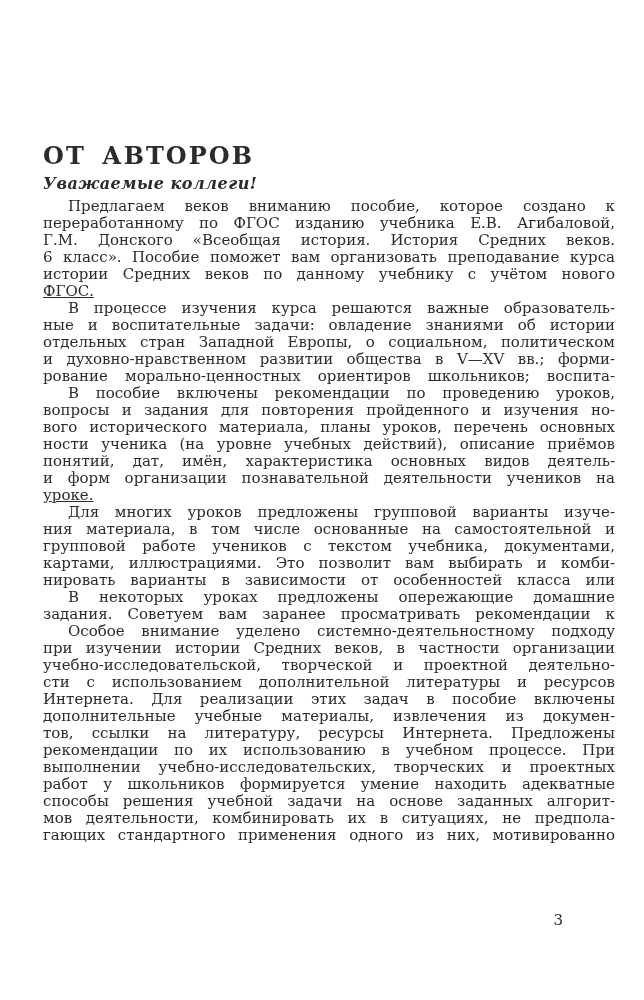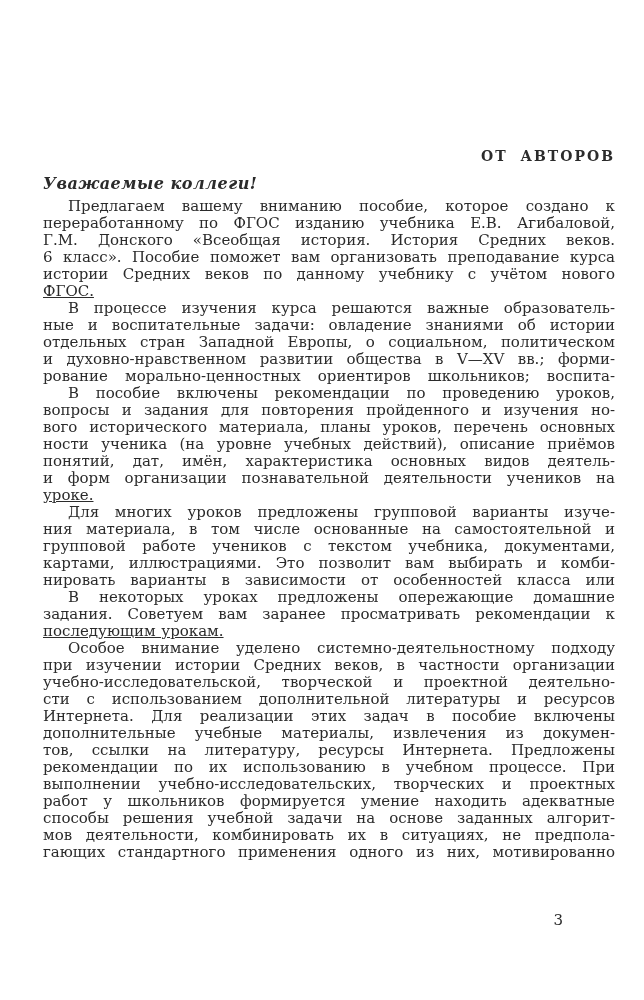--- a/index.html
+++ b/index.html
@@ -13,24 +13,24 @@
     color: #2b2b2b;
   }
   .content {
     position: absolute;
     left: 43px;
     top: 146px;
     width: 572px;
   }
   .title {
     margin: 0 0 9px 0;
-    font-size: 14px;
+    font-size: 24px;
     line-height: 20px;
     font-weight: bold;
-    text-align: right;
+    text-align: left;
     letter-spacing: 2px;
     word-spacing: 6px;
   }
   .subtitle {
     margin: 0 0 5px 0;
     font-size: 16px;
     line-height: 18px;
     font-weight: bold;
     font-style: italic;
     text-align: left;
@@ -57,21 +57,21 @@
 </style>
 </head>
 <body>
 
 <div class="page">
   <div class="content">
     <h1 class="title">ОТ АВТОРОВ</h1>
     <div class="subtitle">Уважаемые коллеги!</div>
     <div class="body">
         <div class="para">
-          <div class="line start">Предлагаем вашему вниманию пособие, которое создано к</div>
+          <div class="line start">Предлагаем веков вниманию пособие, которое создано к</div>
           <div class="line">переработанному по ФГОС изданию учебника Е.В. Агибаловой,</div>
           <div class="line">Г.М. Донского «Всеобщая история. История Средних веков.</div>
           <div class="line">6 класс». Пособие поможет вам организовать преподавание курса</div>
           <div class="line">истории Средних веков по данному учебнику с учётом нового</div>
           <div class="line end">ФГОС.</div>
         </div>
         <div class="para">
           <div class="line start">В процессе изучения курса решаются важные образователь-</div>
           <div class="line">ные и воспитательные задачи: овладение знаниями об истории</div>
           <div class="line">отдельных стран Западной Европы, о социальном, политическом</div>
@@ -90,21 +90,20 @@
         <div class="para">
           <div class="line start">Для многих уроков предложены групповой варианты изуче-</div>
           <div class="line">ния материала, в том числе основанные на самостоятельной и</div>
           <div class="line">групповой работе учеников с текстом учебника, документами,</div>
           <div class="line">картами, иллюстрациями. Это позволит вам выбирать и комби-</div>
           <div class="line">нировать варианты в зависимости от особенностей класса или</div>
         </div>
         <div class="para">
           <div class="line start">В некоторых уроках предложены опережающие домашние</div>
           <div class="line">задания. Советуем вам заранее просматривать рекомендации к</div>
-          <div class="line end">последующим урокам.</div>
         </div>
         <div class="para">
           <div class="line start">Особое внимание уделено системно-деятельностному подходу</div>
           <div class="line">при изучении истории Средних веков, в частности организации</div>
           <div class="line">учебно-исследовательской, творческой и проектной деятельно-</div>
           <div class="line">сти с использованием дополнительной литературы и ресурсов</div>
           <div class="line">Интернета. Для реализации этих задач в пособие включены</div>
           <div class="line">дополнительные учебные материалы, извлечения из докумен-</div>
           <div class="line">тов, ссылки на литературу, ресурсы Интернета. Предложены</div>
           <div class="line">рекомендации по их использованию в учебном процессе. При</div>

